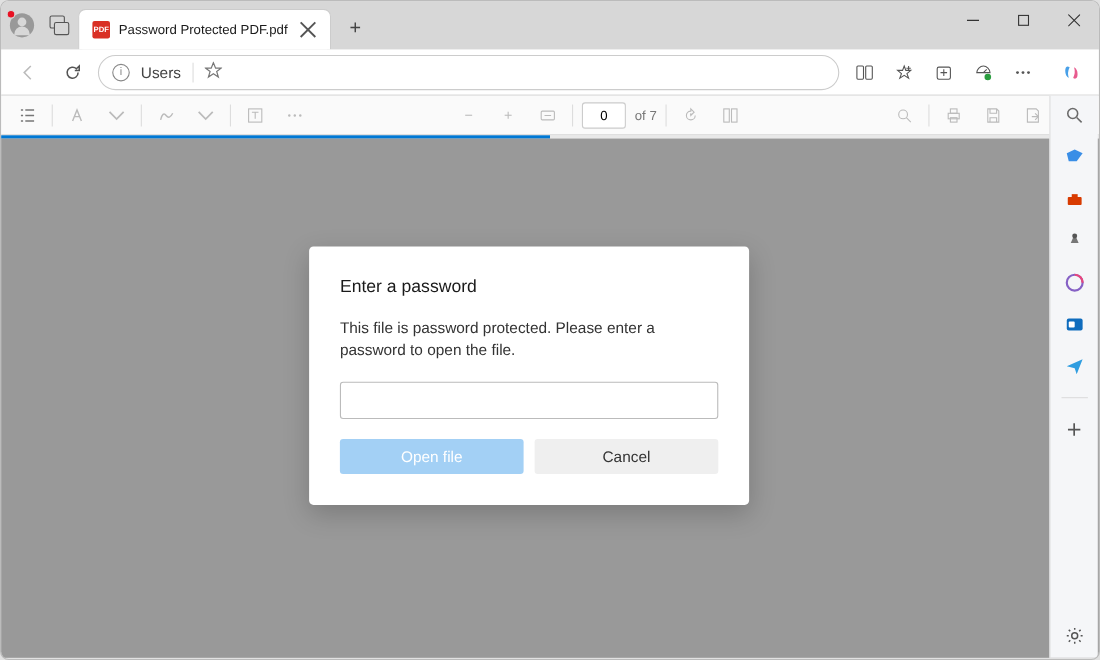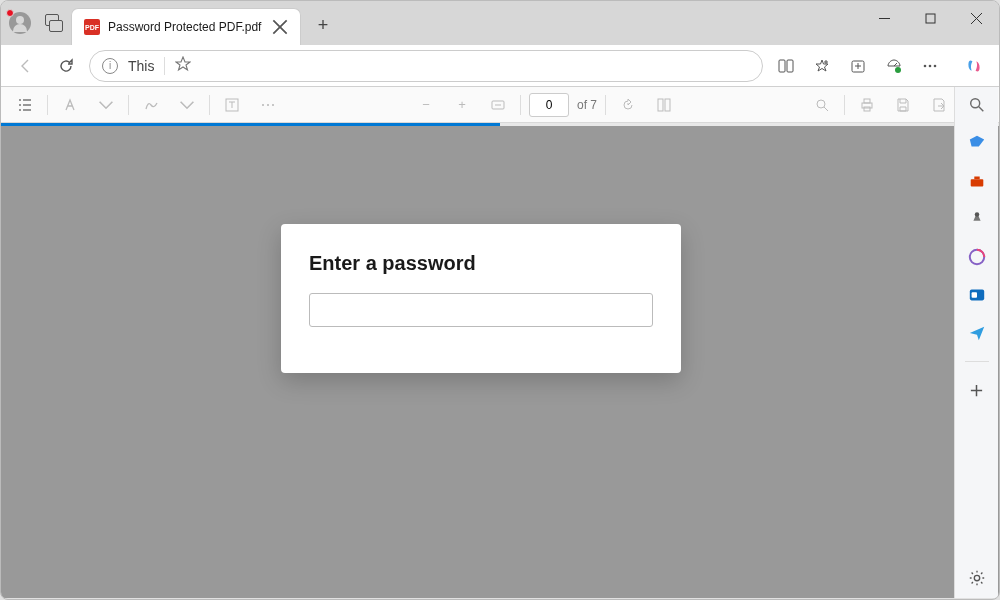--- a/index.html
+++ b/index.html
@@ -50,21 +50,21 @@
     
     .progress { height: 3px; background: #e8e8e8; position: relative; }
     .progress-fill { height: 100%; width: 50%; background: #0078d4; }
     
     
     .viewer { position: relative; background: #999; height: 472px; display: flex; }
     .canvas { flex: 1; position: relative; }
     
     
     .dialog { position: absolute; left: 280px; top: 98px; width: 400px; background: #fff; border-radius: 4px; box-shadow: 0 8px 24px rgba(0,0,0,0.2); padding: 28px; }
-    .dialog h2 { font-size: 20px; font-weight: 700; margin-bottom: 18px; }
+    .dialog h2 { font-size: 16px; font-weight: 400; margin-bottom: 18px; }
     .dialog p { font-size: 14px; color: #333; line-height: 1.45; margin-bottom: 18px; }
     .dialog input { width: 100%; height: 34px; border: 1px solid #bbb; border-radius: 3px; padding: 0 8px; margin-bottom: 18px; font-size: 14px; }
     .dlg-btns { display: flex; gap: 10px; }
     .dlg-btn { flex: 1; height: 32px; border: none; border-radius: 3px; font-size: 14px; cursor: pointer; }
     .dlg-btn.primary { background: #a3d0f5; color: #fff; }
     .dlg-btn.secondary { background: #efefef; color: #333; }
     
     
     .sidebar { width: 44px; background: #f5f6f8; border-left: 1px solid #ddd; display: flex; flex-direction: column; align-items: center; padding-top: 8px; gap: 18px; position: absolute; right: 1px; top: 86px; bottom: 1px; }
     .side-ic { width: 20px; height: 20px; display: flex; align-items: center; justify-content: center; cursor: pointer; }
@@ -121,21 +121,21 @@
         <path d="M10 2 L4 8 L10 14" fill="none" stroke="currentColor" stroke-width="1.4"></path>
       </svg>
     </div>
   <div class="navbtn">
       <svg viewBox="0 0 16 16">
         <path d="M13 8a5 5 0 1 1-1.5-3.5L14 2v4h-4" fill="none" stroke="currentColor" stroke-width="1.4"></path>
       </svg>
     </div>
   <div class="urlbox">
     <span class="info">i</span>
-    <span>This</span>
+    <span>Users</span>
     <span class="sep"></span>
     <span class="star"><svg width="16" height="16" viewBox="0 0 16 16">
           <path d="M8 1 L10 6 L15 6 L11 9 L12.5 14 L8 11 L3.5 14 L5 9 L1 6 L6 6 Z" fill="none" stroke="currentColor" stroke-width="1.1"></path>
         </svg></span>
   </div>
   <div class="addr-icons">
     <div class="navbtn">
         <svg viewBox="0 0 16 16">
           <rect x="1" y="2" width="6" height="12" rx="1" fill="none" stroke="currentColor"></rect>
           <rect x="9" y="2" width="6" height="12" rx="1" fill="none" stroke="currentColor"></rect>
@@ -277,22 +277,25 @@
 </div>
 
 <div class="progress">
     <div class="progress-fill"></div>
   </div>
 
 <div class="viewer">
   <div class="canvas">
     <div class="dialog">
       <h2>Enter a password</h2>
+      <p>This file is password protected. Please enter a password to open the file.</p>
       <input type="password" style="">
       <div class="dlg-btns">
+        <button class="dlg-btn primary">Open file</button>
+        <button class="dlg-btn secondary">Cancel</button>
       </div>
     </div>
   </div>
 </div>
 
 <div class="sidebar">
   <div class="side-ic">
       <svg viewBox="0 0 20 20" width="18" height="18">
         <circle cx="8" cy="8" r="5" fill="none" stroke="#6b6b6b" stroke-width="1.6"></circle>
         <path d="M12 12l5 5" stroke="#6b6b6b" stroke-width="1.6"></path>

